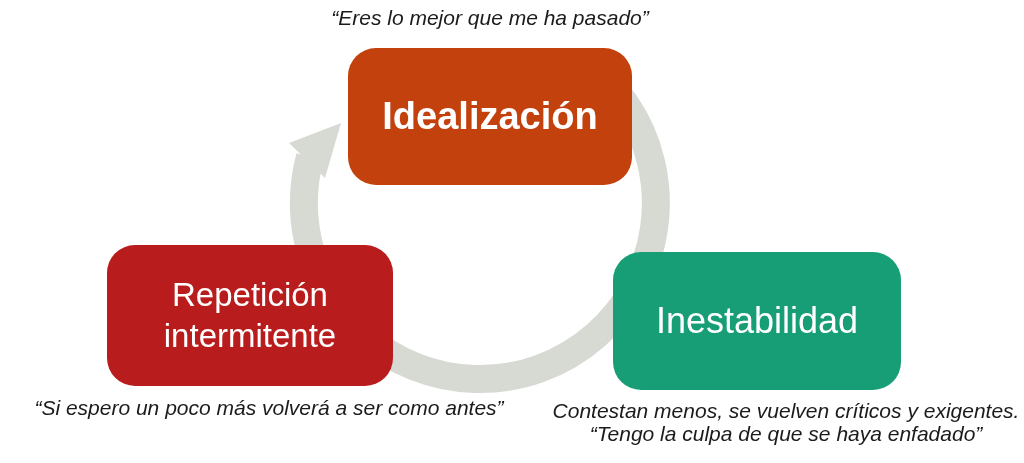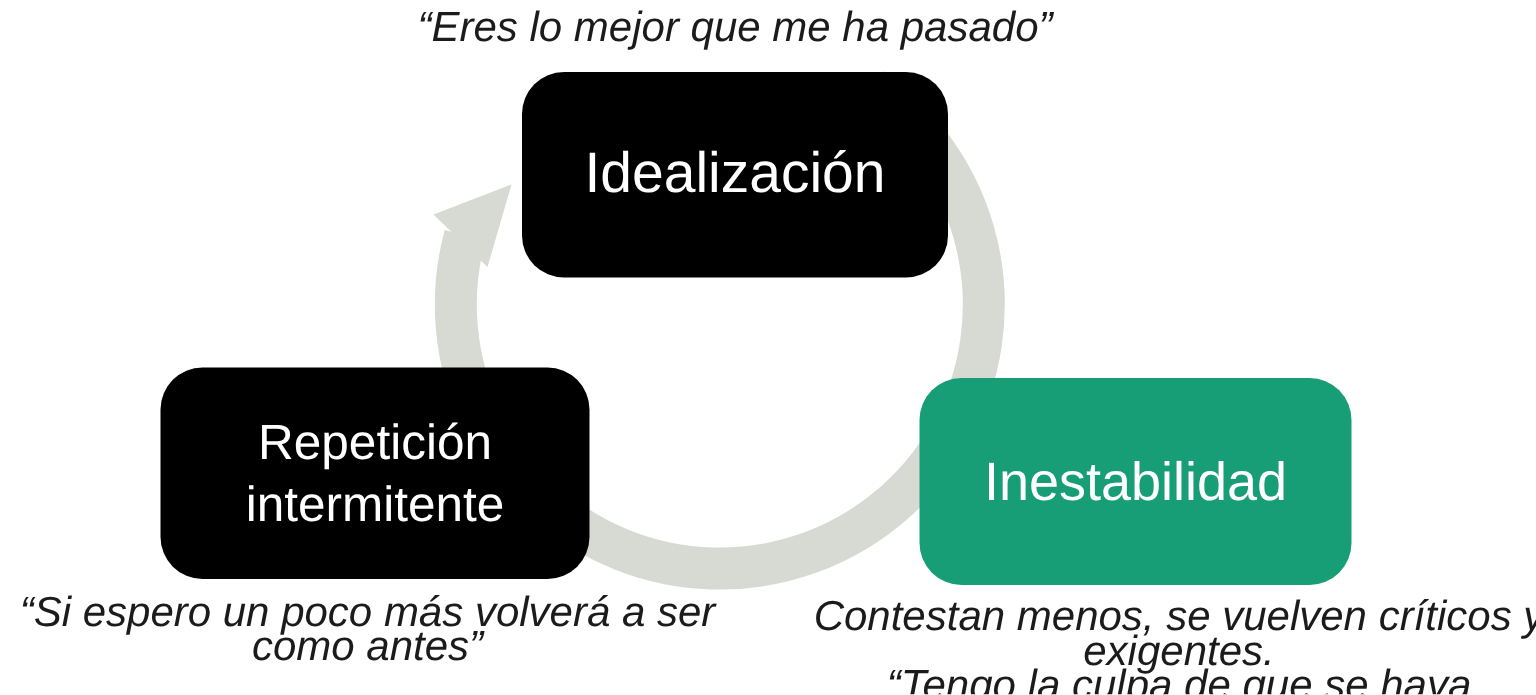--- a/index.html
+++ b/index.html
@@ -37,52 +37,52 @@
     color: #ffffff;
     line-height: 1.22;
   }
   .node-idealizacion { left: 348px; top: 48px;  width: 284px; height: 137px; font-size: 38px; }
   .node-inestabilidad { left: 613px; top: 252px; width: 288px; height: 138px; font-size: 36px; align-items: center; }
   .node-repeticion   { left: 107px; top: 245px; width: 286px; height: 141px; font-size: 33px; padding: 0 30px; box-sizing: border-box; }
   .caption {
     position: absolute;
     z-index: 3;
     font-style: italic;
-    font-size: 28px;
+    font-size: 21px;
     text-align: center;
     line-height: 23px;
   }
   .caption-top    { left: 190px; top: 6px;   width: 600px; }
   .caption-left   { left: 0px;   top: 396px; width: 490px; }
   .caption-right  { left: 536px; top: 399px; width: 500px; }
 </style>
 </head>
 <body>
 
 <div class="canvas">
 
   <svg class="cycle-svg" width="1024" height="463" viewBox="0 0 1024 463">
     <path d="M 581 59 A 176 176 0 1 1 310 157" fill="none" stroke-width="28" stroke-linecap="butt" stroke="#d7dad2"></path>
     <polygon points="341,123 289,143 325,178" fill="#d7dad2"></polygon>
   </svg>
 
   <div class="caption caption-top" style="color: rgb(27, 27, 27);">“Eres lo mejor que me ha pasado”</div>
 
-  <div class="node node-idealizacion" style="background-color: #000000;">
+  <div class="node node-idealizacion" style="background-color: #c2410c; font-weight: bold;">
     <span class="node-label">Idealización</span>
   </div>
 
-  <div class="node node-repeticion" style="background-color: #000000;">
+  <div class="node node-repeticion" style="background-color: #b91c1c;">
     <span class="node-label">Repetición intermitente</span>
   </div>
 
   <div class="node node-inestabilidad" style="background-color: rgb(24, 158, 118);">
     <span class="node-label">Inestabilidad</span>
   </div>
 
-  <div class="caption caption-left" style="color: rgb(27, 27, 27);">“Si espero un poco más volverá a ser como antes”</div>
+  <div class="caption caption-left" style="color: rgb(27, 27, 27); padding-left: 24px;">“Si espero un poco más volverá a ser como antes”</div>
 
   <div class="caption caption-right" style="color: rgb(27, 27, 27);">
     <div>Contestan menos, se vuelven críticos y exigentes.</div>
     <div>“Tengo la culpa de que se haya enfadado”</div>
   </div>
 
 </div>
 
 </body></html>

